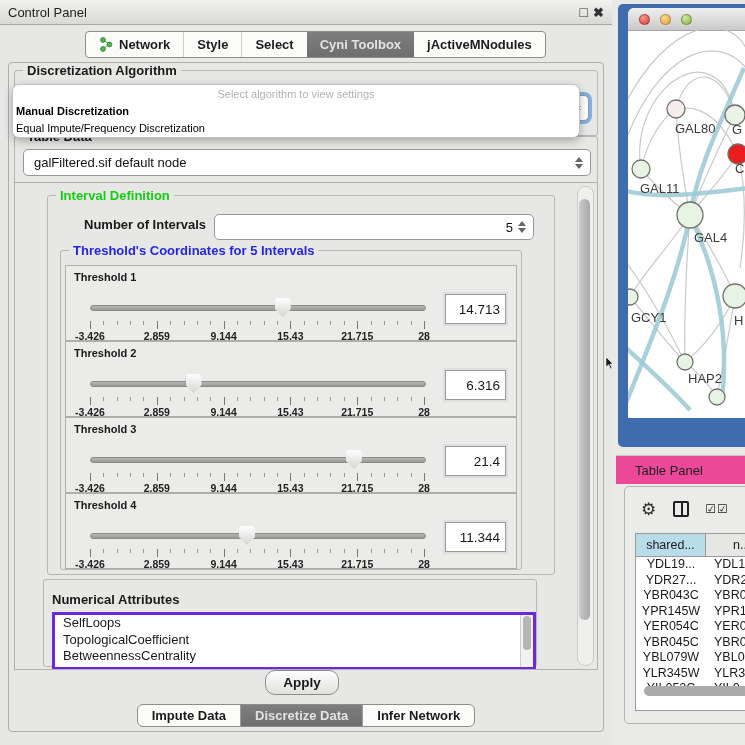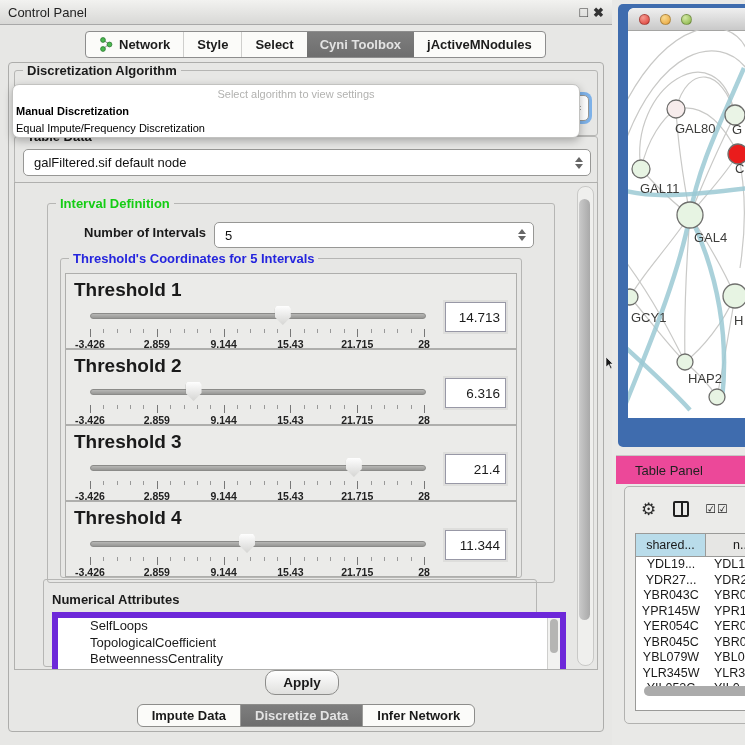--- a/index.html
+++ b/index.html
@@ -65,28 +65,28 @@
   #td-combo{left:8px;top:12px;width:566px;height:25px;}
 
   
   #main-panel{left:14px;top:182px;width:582px;height:486px;background:#e7e7e5;
     border:1px solid #b0b0ae;overflow:hidden;}
   #main-scroll{position:absolute;right:3px;top:3px;width:15px;height:478px;
     background:#efefed;border:1px solid #c9c9c7;border-radius:8px;}
   #main-scroll .thumb{position:absolute;left:1px;top:12px;width:11px;height:88%;
     background:linear-gradient(to right,#cacaca,#a9a9a9);border-radius:6px;}
 
-  #interval-group{left:32px;top:20px;width:506px;height:378px;}
+  #interval-group{left:32px;top:12px;width:506px;height:378px;text-align:right;}
   #num-label{position:absolute;left:36px;top:21px;font-size:13px;font-weight:bold;}
   #num-spinner{left:166px;top:18px;width:318px;height:24px;}
   #thr-group{left:12px;top:54px;width:460px;height:318px;}
 
   .thr-row{position:absolute;left:4px;width:450px;height:74px;background:#ebebe9;
     border:1px solid #aeaeac;}
-  .thr-label{position:absolute;left:8px;top:5px;font-size:19px;font-weight:bold;}
+  .thr-label{position:absolute;left:8px;top:5px;font-size:11px;font-weight:bold;}
   .thr-slider{position:absolute;left:24px;top:32px;width:334px;height:40px;}
   .sl-track{position:absolute;left:0;top:7px;width:334px;height:4px;
     background:linear-gradient(#b7b7b5,#979795);border:1px solid #8b8b89;border-radius:3px;}
   .sl-thumb{position:absolute;top:0;width:16px;height:19px;
     background:linear-gradient(#fefefe,#d5d5d3);
     clip-path:polygon(12% 0,88% 0,100% 14%,100% 58%,50% 100%,0 58%,0 14%);
     filter:drop-shadow(0 0 1px #777);}
   .sl-ticks-minor{position:absolute;left:0;top:23px;width:335px;height:4px;
     background:repeating-linear-gradient(to right,#999 0 1px,transparent 1px 13.36px);}
   .sl-ticks-major{position:absolute;left:0;top:23px;width:335px;height:8px;
@@ -94,21 +94,21 @@
   .sl-labels{position:absolute;left:0;top:32px;width:334px;height:12px;}
   .sl-labels span{position:absolute;transform:translateX(-50%);font-size:10.5px;
     font-weight:600;color:#222;white-space:nowrap;}
   .thr-value{position:absolute;right:10px;top:28px;width:54px;height:28px;background:#fff;
     border:1px solid #9898a6;box-shadow:0 0 0 2px #dededc;font-size:13.5px;
     display:flex;align-items:center;justify-content:flex-end;padding-right:5px;}
 
   #attr-group{left:28px;top:396px;width:492px;height:86px;}
   #attr-sub{position:absolute;left:8px;top:12px;font-size:13px;font-weight:bold;}
   #attr-list{position:absolute;left:8px;top:32px;width:478px;height:52px;background:#fff;
-    border:6px solid #6d28d9;overflow:hidden;padding-left:24px;}
+    border:3px solid #6d28d9;overflow:hidden;}
   .attr-item{font-size:13px;line-height:16.5px;padding-left:8px;white-space:nowrap;}
   #attr-scroll{position:absolute;right:0;top:0;width:12px;height:52px;background:#f2f2f0;
     border-left:1px solid #cfcfcd;}
   #attr-scroll .thumb{position:absolute;left:1.5px;top:1px;width:8px;height:34px;
     background:#b5b5b3;border-radius:5px;}
 
   #apply-btn{left:265px;top:670px;width:72px;height:23px;
     background:linear-gradient(#ffffff,#e0e0de);border:1px solid #8d8d8b;border-radius:10px;
     font-size:13.5px;font-weight:600;display:flex;align-items:center;justify-content:center;}
 

